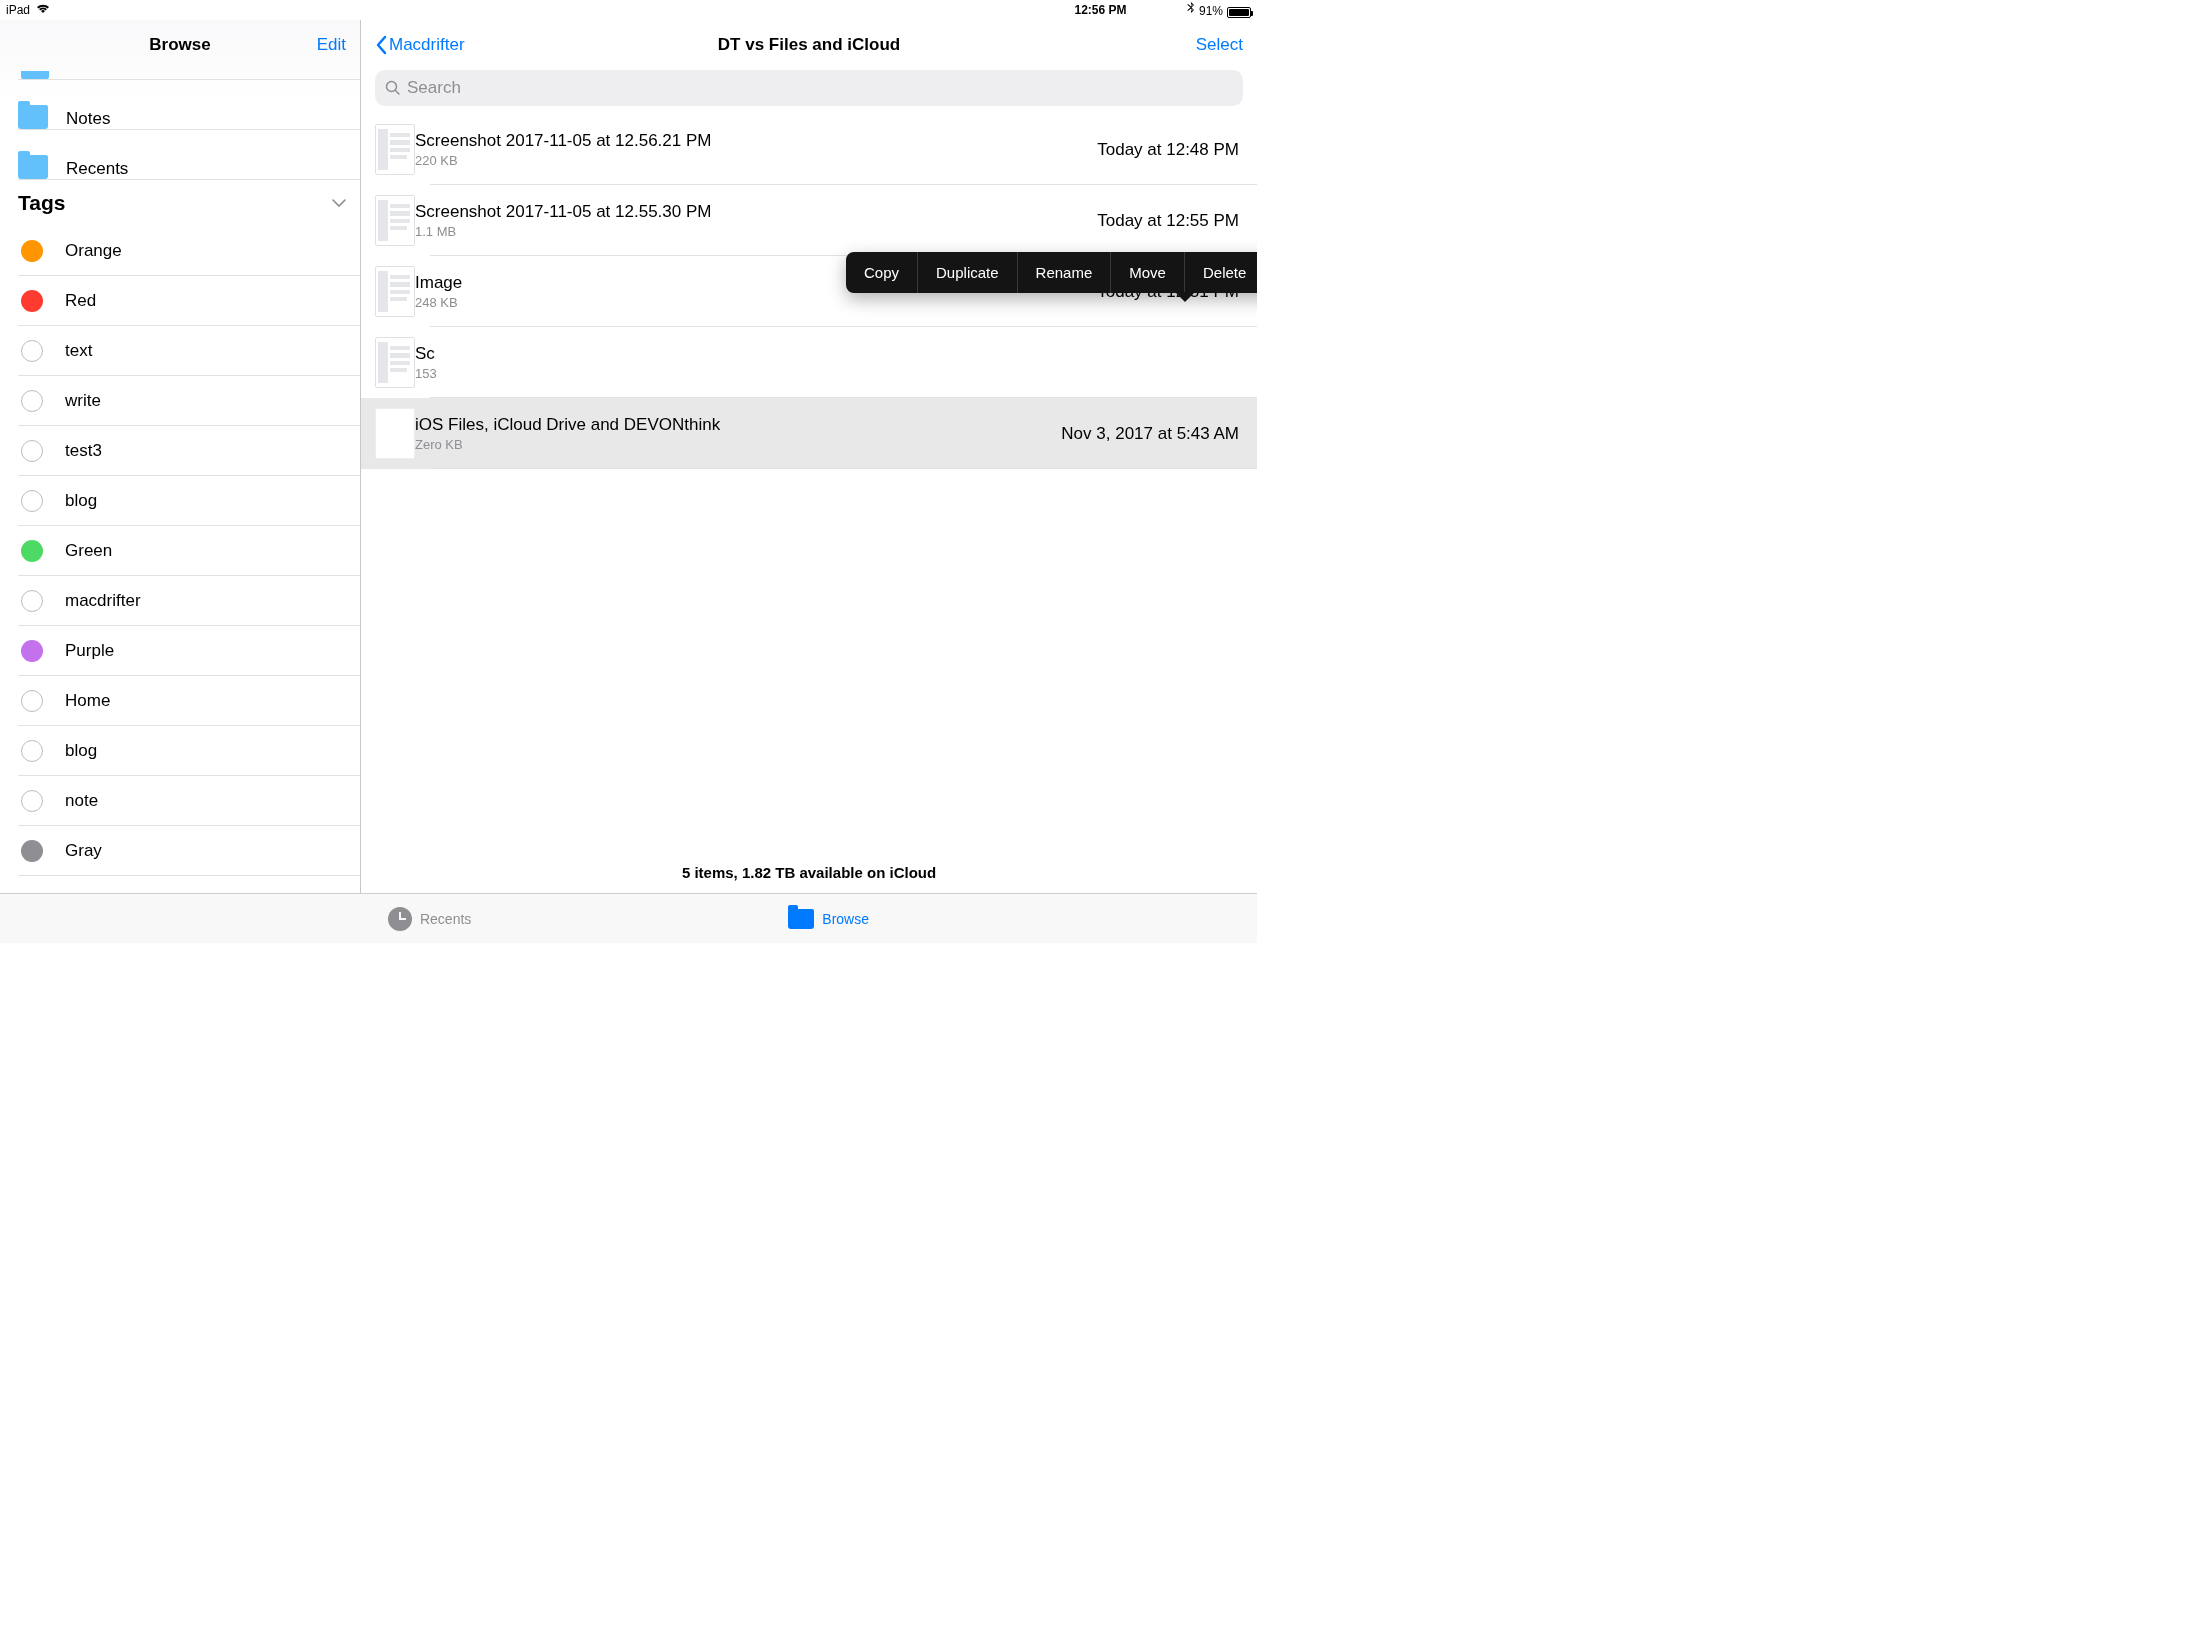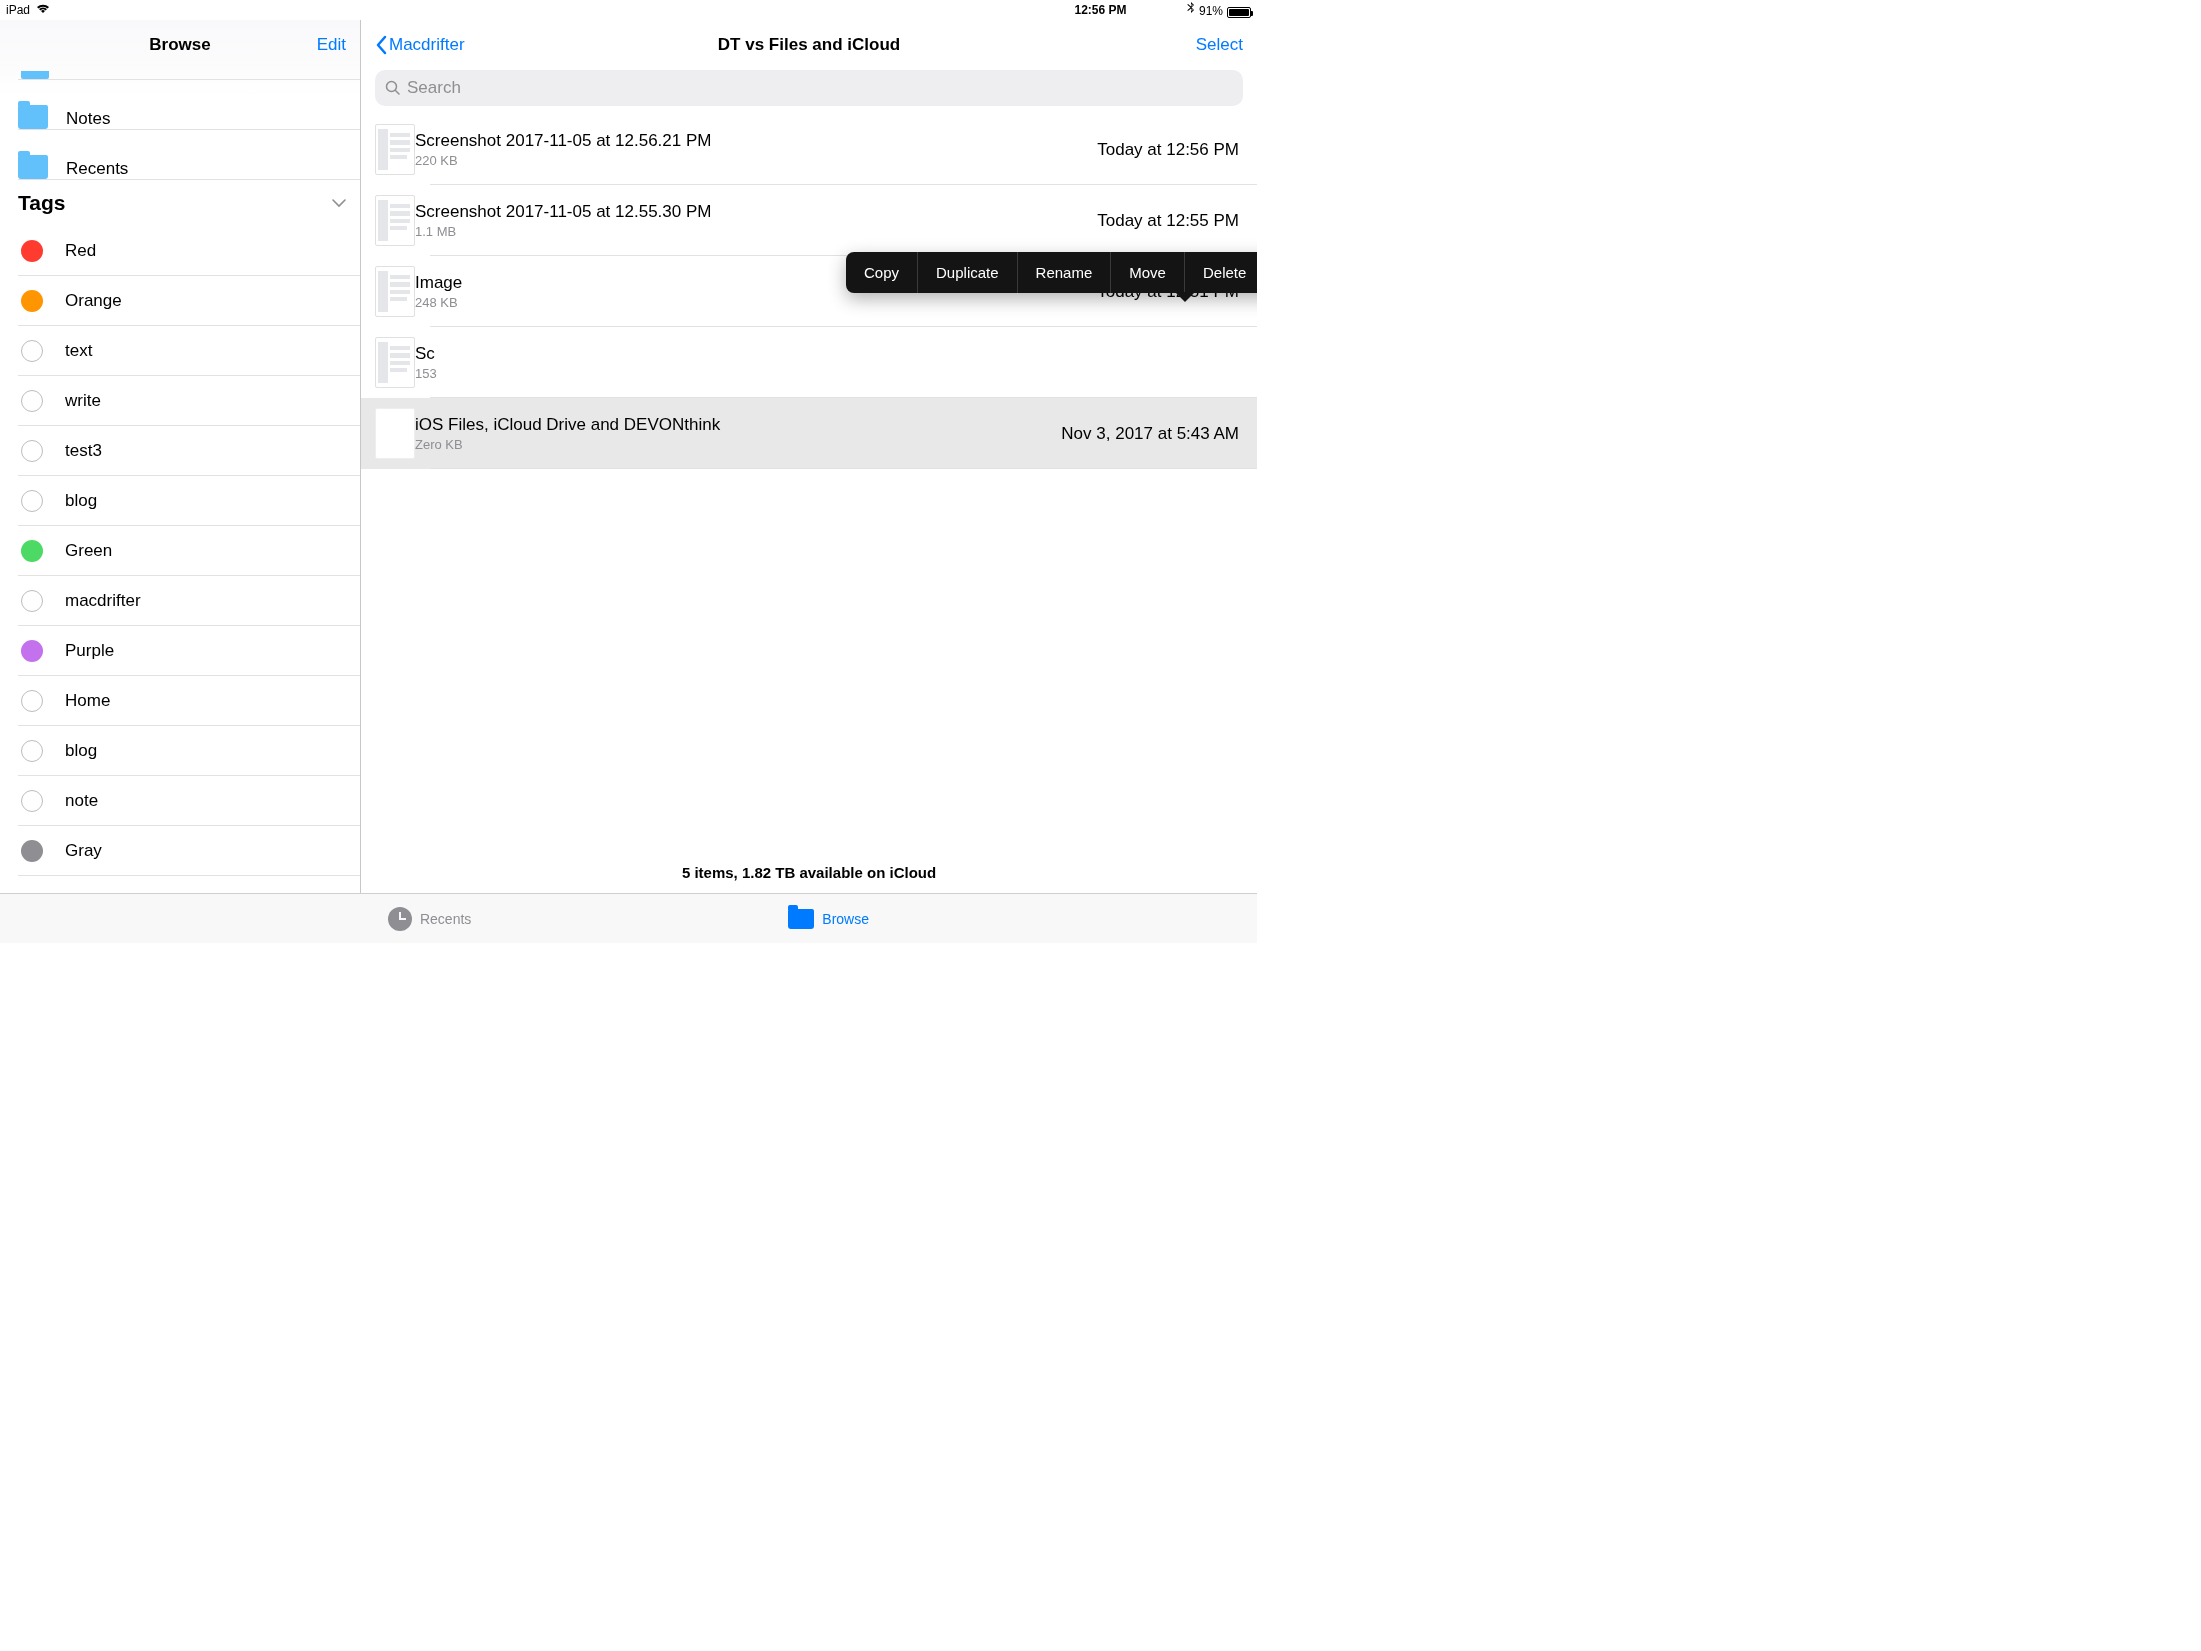--- a/index.html
+++ b/index.html
@@ -141,26 +141,26 @@
           <div class="tags-header-label">Tags</div>
           <span class="chev-down">
             <svg width="14" height="9" viewBox="0 0 14 9">
                 <path d="M1 1 L7 7 L13 1" stroke="#8e8e93" stroke-width="1.6" fill="none" stroke-linecap="round"></path>
               </svg>
           </span>
         </div>
 
         <div id="tags-container">
             <div class="tag-row">
+              <div class="tag-dot" style="background: rgb(255, 149, 0);"></div>
+              <div class="tag-label">Orange</div>
+            </div>
+            <div class="tag-row">
               <div class="tag-dot" style="background: rgb(255, 59, 48);"></div>
               <div class="tag-label">Red</div>
-            </div>
-            <div class="tag-row">
-              <div class="tag-dot" style="background: rgb(255, 149, 0);"></div>
-              <div class="tag-label">Orange</div>
             </div>
             <div class="tag-row">
               <div class="tag-dot outline"></div>
               <div class="tag-label">text</div>
             </div>
             <div class="tag-row">
               <div class="tag-dot outline"></div>
               <div class="tag-label">write</div>
             </div>
             <div class="tag-row">
@@ -233,21 +233,21 @@
                 <div class="tb" style="left:35%;top:10%;width:60%;height:10%"></div>
                 <div class="tb" style="left:35%;top:28%;width:60%;height:10%"></div>
                 <div class="tb" style="left:35%;top:46%;width:60%;height:10%"></div>
                 <div class="tb" style="left:35%;top:64%;width:50%;height:10%"></div>
               </div>
             </div>
             <div class="file-meta">
               <div class="file-name">Screenshot 2017-11-05 at 12.56.21 PM</div>
               <div class="file-size">220 KB</div>
             </div>
-            <div class="file-date">Today at 12:56 PM</div>
+            <div class="file-date">Today at 12:48 PM</div>
             <div class="file-divider"></div>
           </div>
           <div class="file-row">
             <div class="file-thumb">
               <div class="thumb-ui">
                 <div class="tb" style="left:0;top:0;width:30%;height:100%"></div>
                 <div class="tb" style="left:35%;top:10%;width:60%;height:10%"></div>
                 <div class="tb" style="left:35%;top:28%;width:60%;height:10%"></div>
                 <div class="tb" style="left:35%;top:46%;width:60%;height:10%"></div>
                 <div class="tb" style="left:35%;top:64%;width:50%;height:10%"></div>

